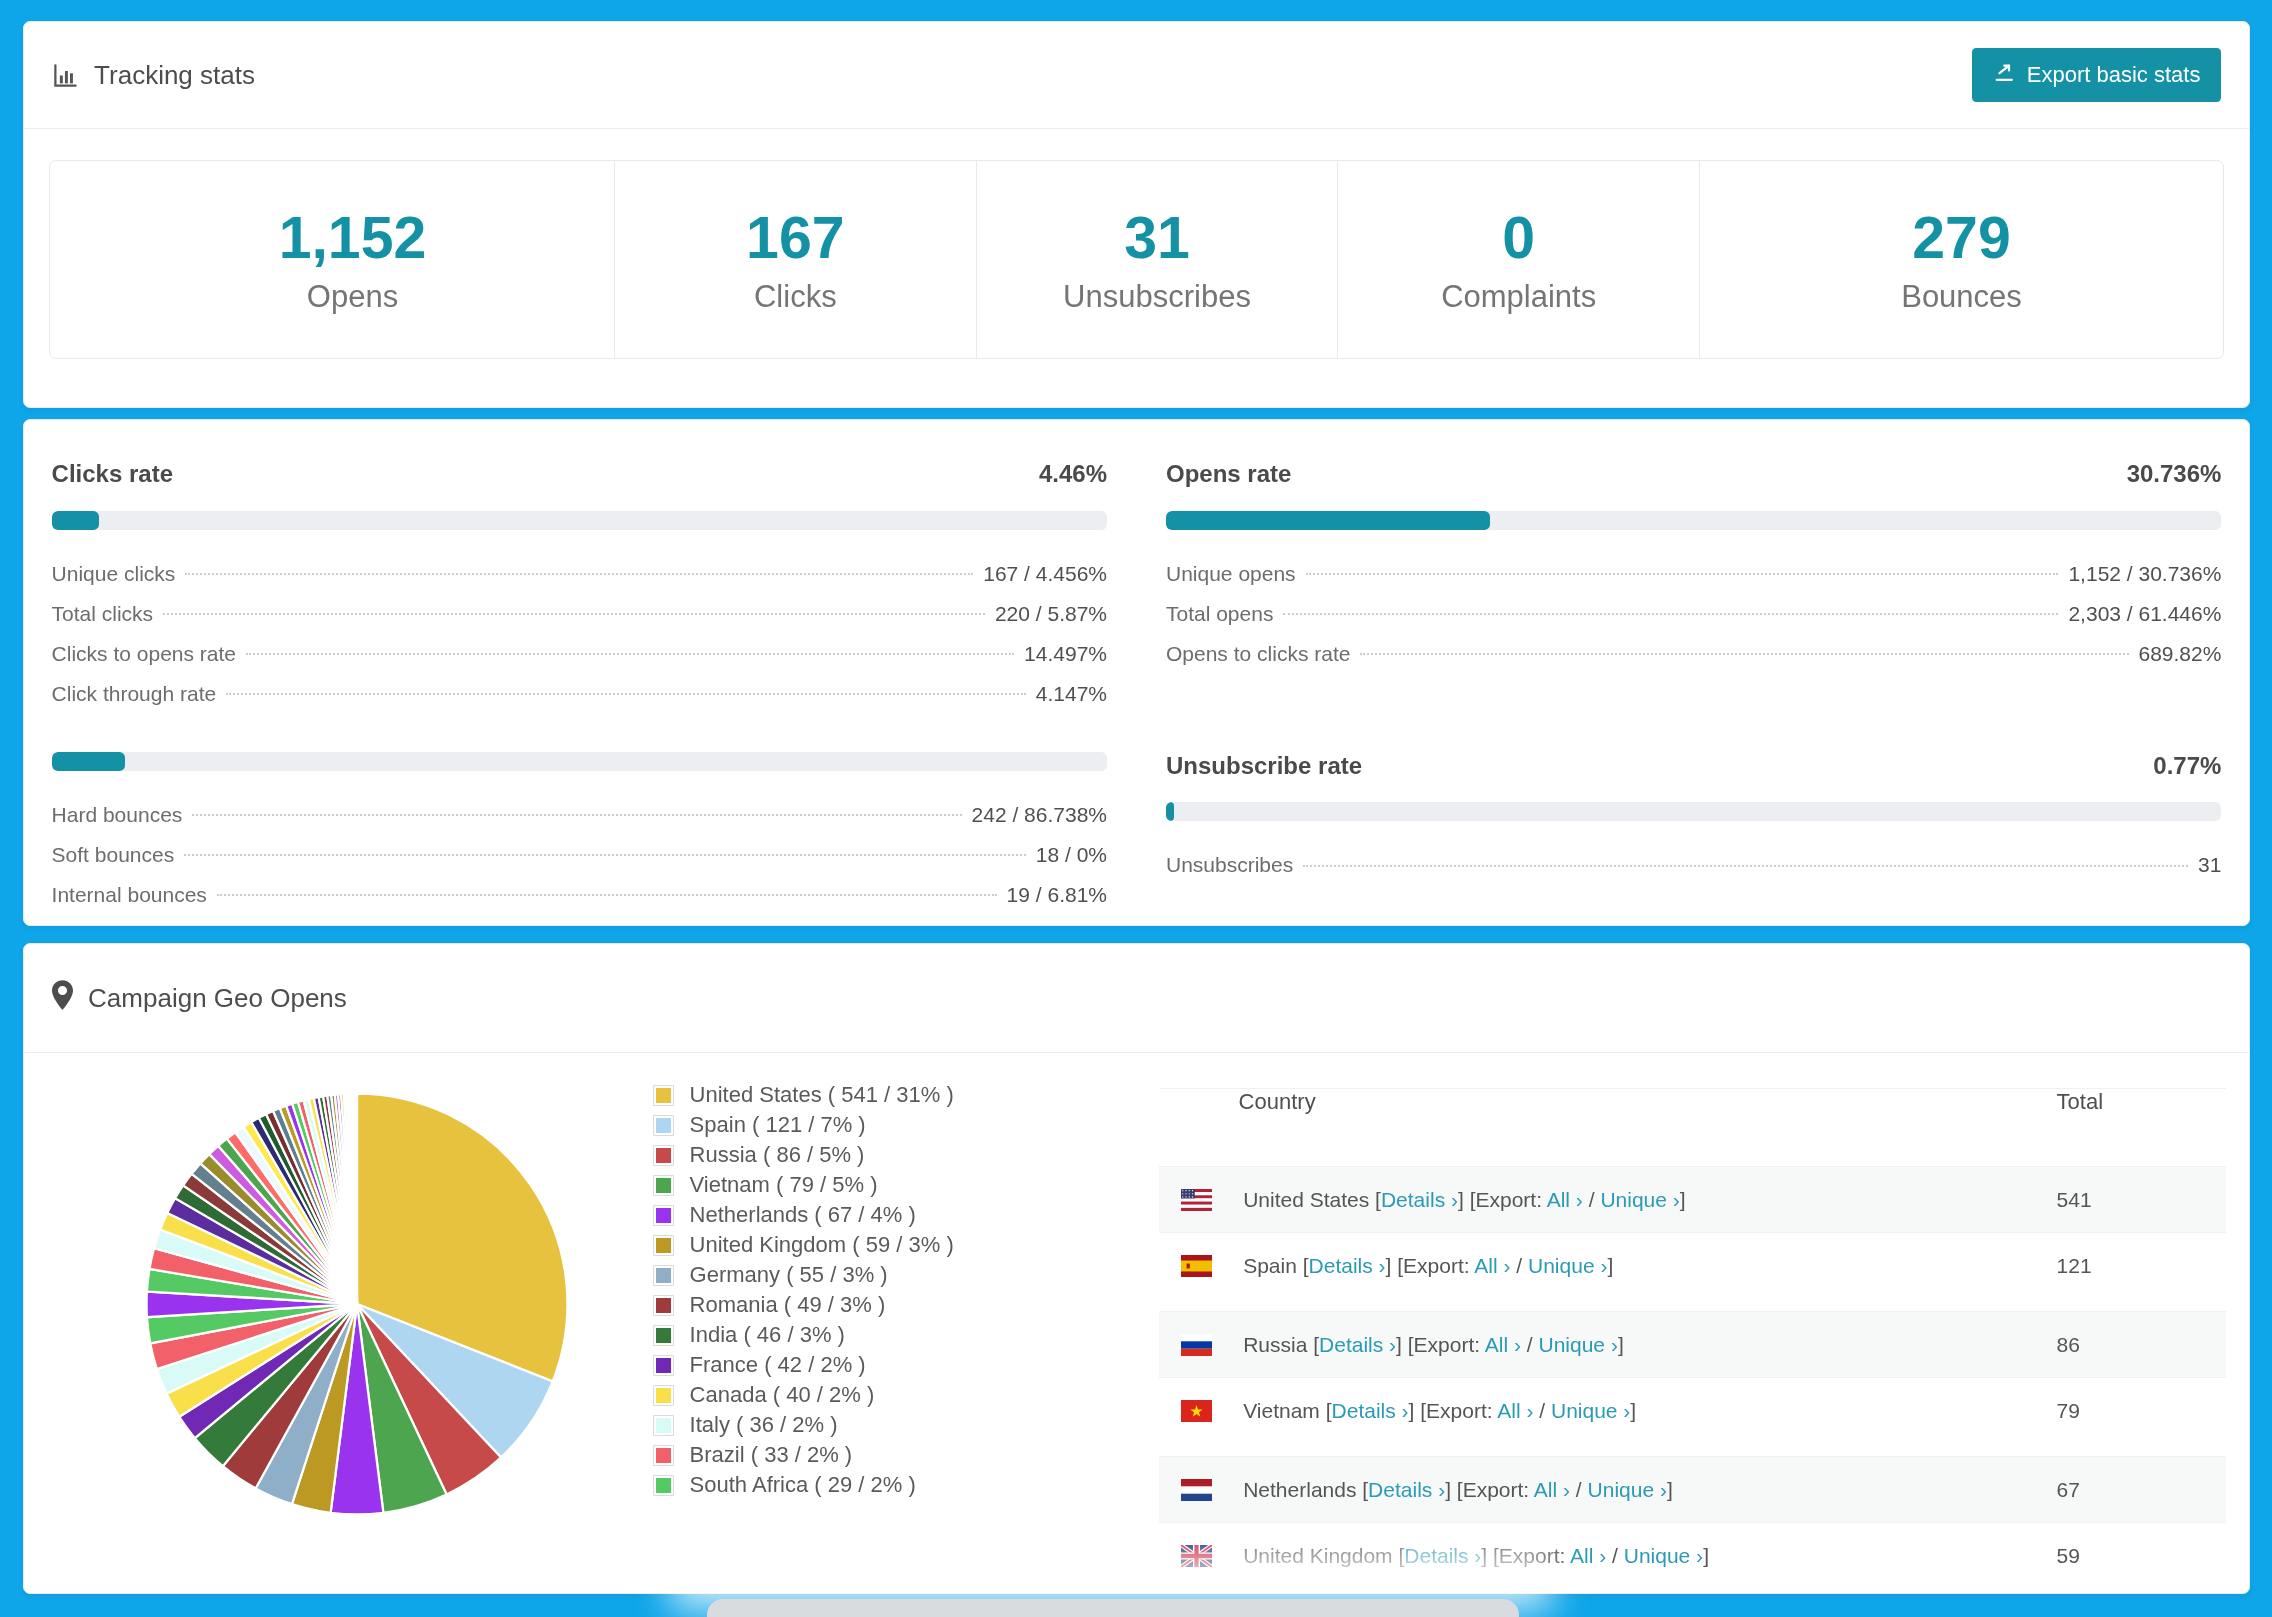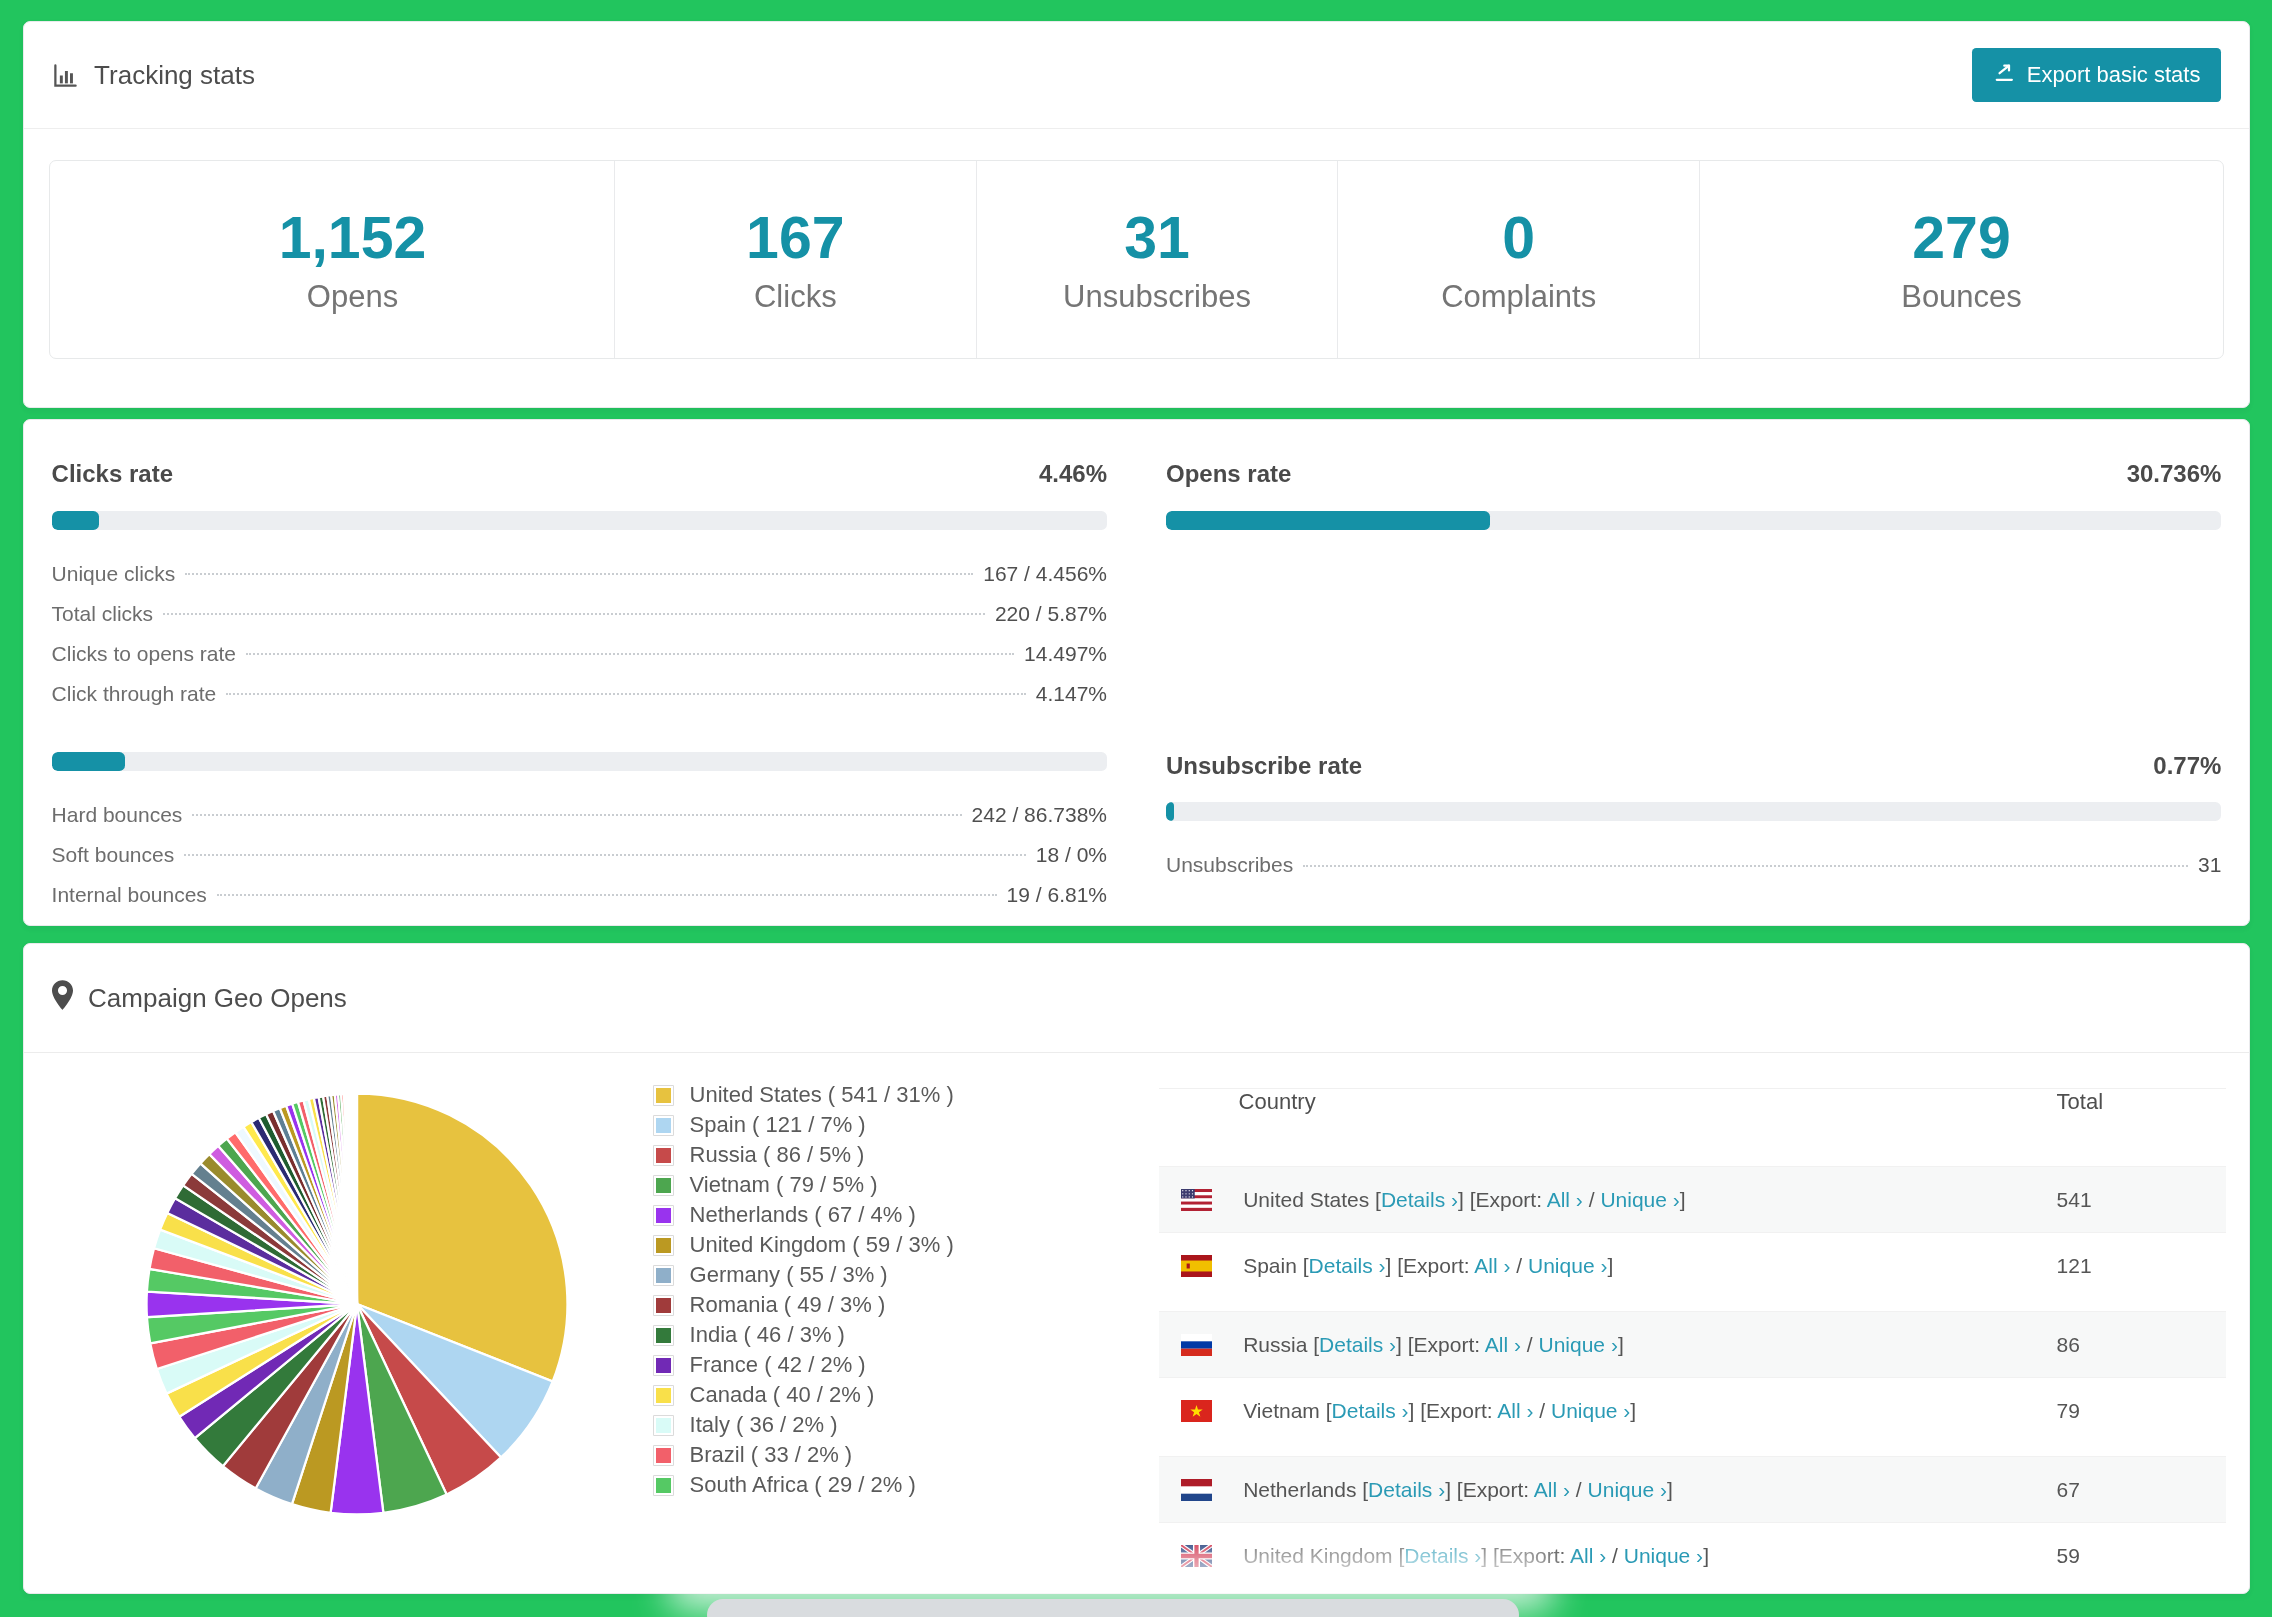--- a/index.html
+++ b/index.html
@@ -1,18 +1,18 @@
 <!DOCTYPE html>
 <html style="font-size:11.3px"><head>
 <meta charset="utf-8">
 <style>
   * { margin:0; padding:0; box-sizing:border-box; }
   html,body { width:2273px; height:1618px; overflow:hidden; }
   body { font-family:"Liberation Sans","DejaVu Sans",sans-serif; background:#f2f3f5; }
-  .page { position:relative; width:2273px; height:1618px; background:#22c55e; overflow:hidden; }
+  .page { position:relative; width:2273px; height:1618px; background:#0ea5e9; overflow:hidden; }
 
   .card { position:absolute; left:22.6px; right:22.6px; background:#ffffff;
           border:0.7px solid #e9eaec; border-radius:7px; box-shadow:0 2.1px 5.6px rgba(40,50,60,.06); }
   .card-tracking { top:21px;  height:387px; }
   .card-rates    { top:419px; height:507px; }
   .card-geo      { top:943px; height:651px; overflow:hidden; }
 
   
   .card-head { display:flex; justify-content:space-between; align-items:center;
                height:107px; padding:0 28px; border-bottom:0.7px solid #eeeeee; }
@@ -159,20 +159,37 @@
             </div>
           </div>
         </div>
         <div class="rate-block">
           <div class="rate-head">
             <span>Opens rate</span>
             <span>30.736%</span>
           </div>
           <div class="bar">
             <div class="bar-fill" style="width: 30.736%;"></div>
+          </div>
+          <div class="rate-rows">
+            <div class="rrow">
+              <span class="rlabel">Unique opens</span>
+              <span class="leader"></span>
+              <span class="rvalue">1,152 / 30.736%</span>
+            </div>
+            <div class="rrow">
+              <span class="rlabel">Total opens</span>
+              <span class="leader"></span>
+              <span class="rvalue">2,303 / 61.446%</span>
+            </div>
+            <div class="rrow">
+              <span class="rlabel">Opens to clicks rate</span>
+              <span class="leader"></span>
+              <span class="rvalue">689.82%</span>
+            </div>
           </div>
         </div>
         <div class="rate-block">
           <div class="bar">
             <div class="bar-fill" style="width: 6.927%;"></div>
           </div>
           <div class="rate-rows">
             <div class="rrow">
               <span class="rlabel">Hard bounces</span>
               <span class="leader"></span>

